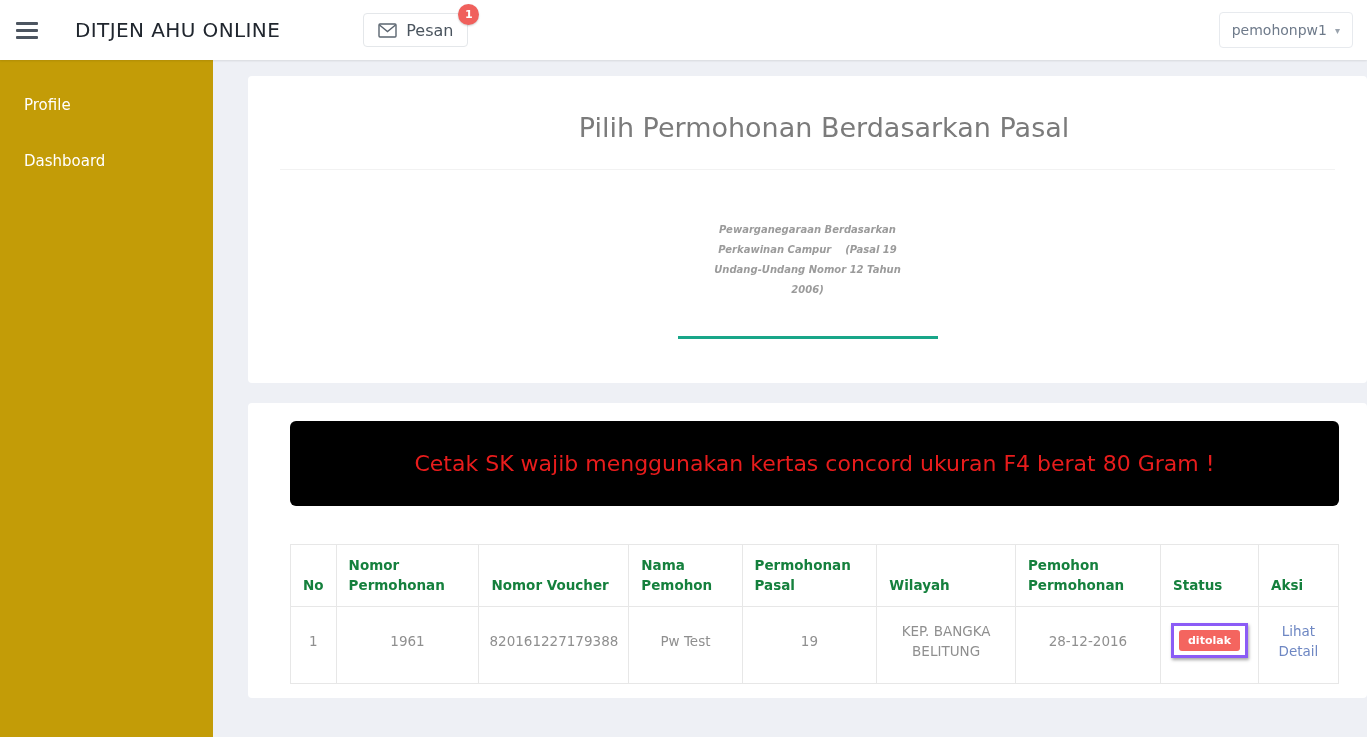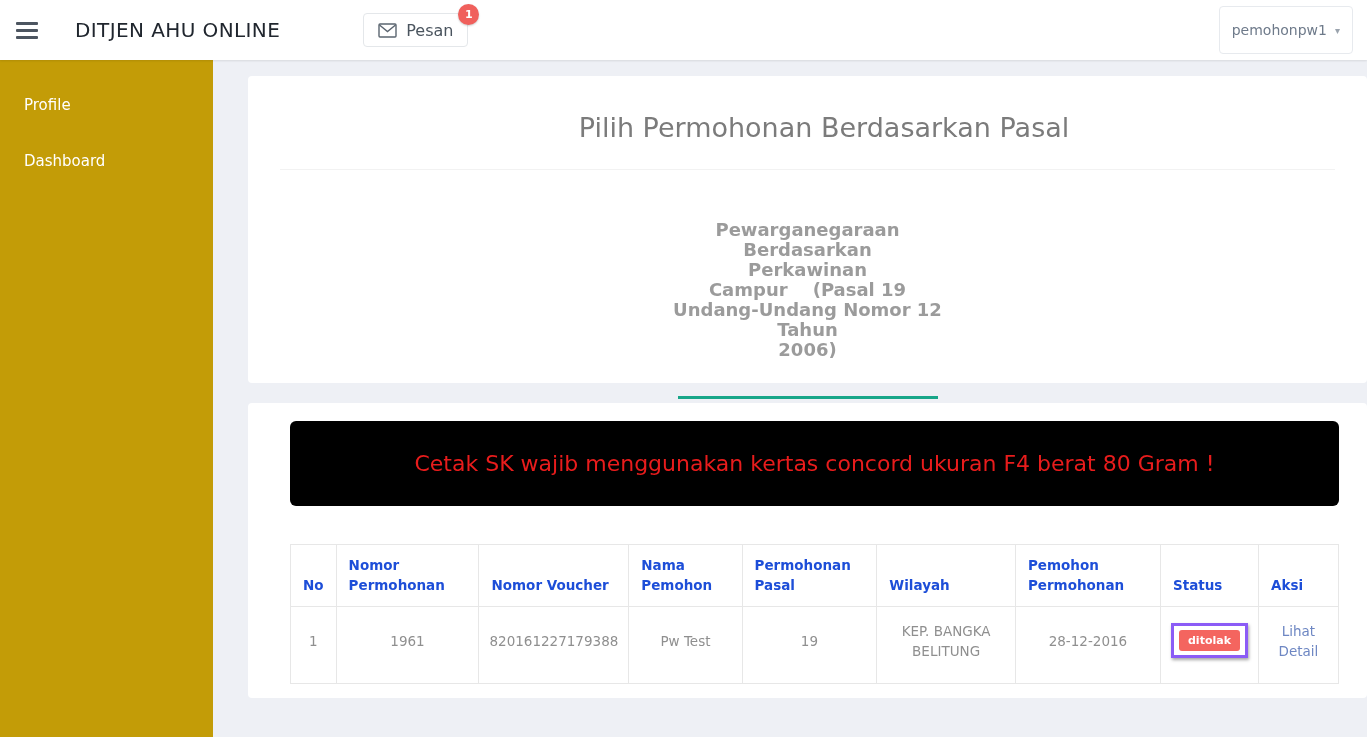--- a/index.html
+++ b/index.html
@@ -33,21 +33,21 @@
   }
   .pesan-badge {
     position: absolute; top: -10px; right: -12px;
     width: 21px; height: 21px; border-radius: 50%;
     background: #f0605c; color: #fff; font-size: 11px; font-weight: bold;
     display: flex; align-items: center; justify-content: center;
     box-shadow: 0 1px 2px rgba(0,0,0,.2);
   }
   .spacer { flex: 1; }
   .user-btn {
-    margin-right: 14px; height: 48px; padding: 0 12px;
+    margin-right: 14px; height: 36px; padding: 0 12px;
     background: #fff; border: 1px solid #e7eaee; border-radius: 4px;
     display: flex; align-items: center; gap: 8px;
     font-size: 14px; color: #6e7a8a; cursor: pointer;
     font-family: inherit;
   }
   .caret { color: #9aa3ad; font-size: 10px; }
 
   
   .sidebar {
     position: absolute; top: 60px; left: 0; bottom: 0; width: 213px;
@@ -67,37 +67,38 @@
   }
   .card1 { height: 307px; padding-top: 20px; }
   .card1 h1 {
     text-align: center; font-weight: 400; font-size: 27px; color: #7b7b7b;
     margin: 16px 0 26px;
     padding-left: 33px;
   }
   .divider { height: 1px; background: #f2f2f2; margin: 0 32px; }
   .option-block {
     width: 290px; margin: 50px auto 6px; text-align: center;
-    color: #9b9b9b; font-weight: bold; font-size: 18px; line-height: 20px;
+    color: #9b9b9b; font-weight: bold; font-size: 10px; line-height: 20px;
     cursor: pointer;
+    font-style: italic;
   }
   .teal-line { width: 260px; height: 3px; background: #18a689; margin: 36px auto 0; }
 
   .card2 { margin-top: 20px; height: 295px; padding: 18px 28px 0 42px; }
   .alert {
     height: 85px; border-radius: 6px; background: #000000;
     display: flex; align-items: center; justify-content: center;
     color: #e81c1c; font-size: 22px; margin-bottom: 38px;
   }
 
   table { width: 100%; border-collapse: collapse; background: #fff; }
   th, td { border: 1px solid #e7e7e7; }
   th {
     padding: 10px 12px; text-align: left; vertical-align: bottom;
-    color: #1d4ed8; font-size: 13.5px; line-height: 1.5; font-weight: bold;
+    color: #15803d; font-size: 13.5px; line-height: 1.5; font-weight: bold;
   }
   td {
     padding: 14px 10px 22px; text-align: center; vertical-align: middle;
     color: #8f8f8f; font-size: 13.5px; line-height: 20px;
   }
   .status-annotation {
     display: inline-block; border: 3px solid #8b5cf6; padding: 4px 5px;
     box-shadow: 1px 2px 3px rgba(0,0,0,.35); line-height: 0;
   }
   .status-badge {

